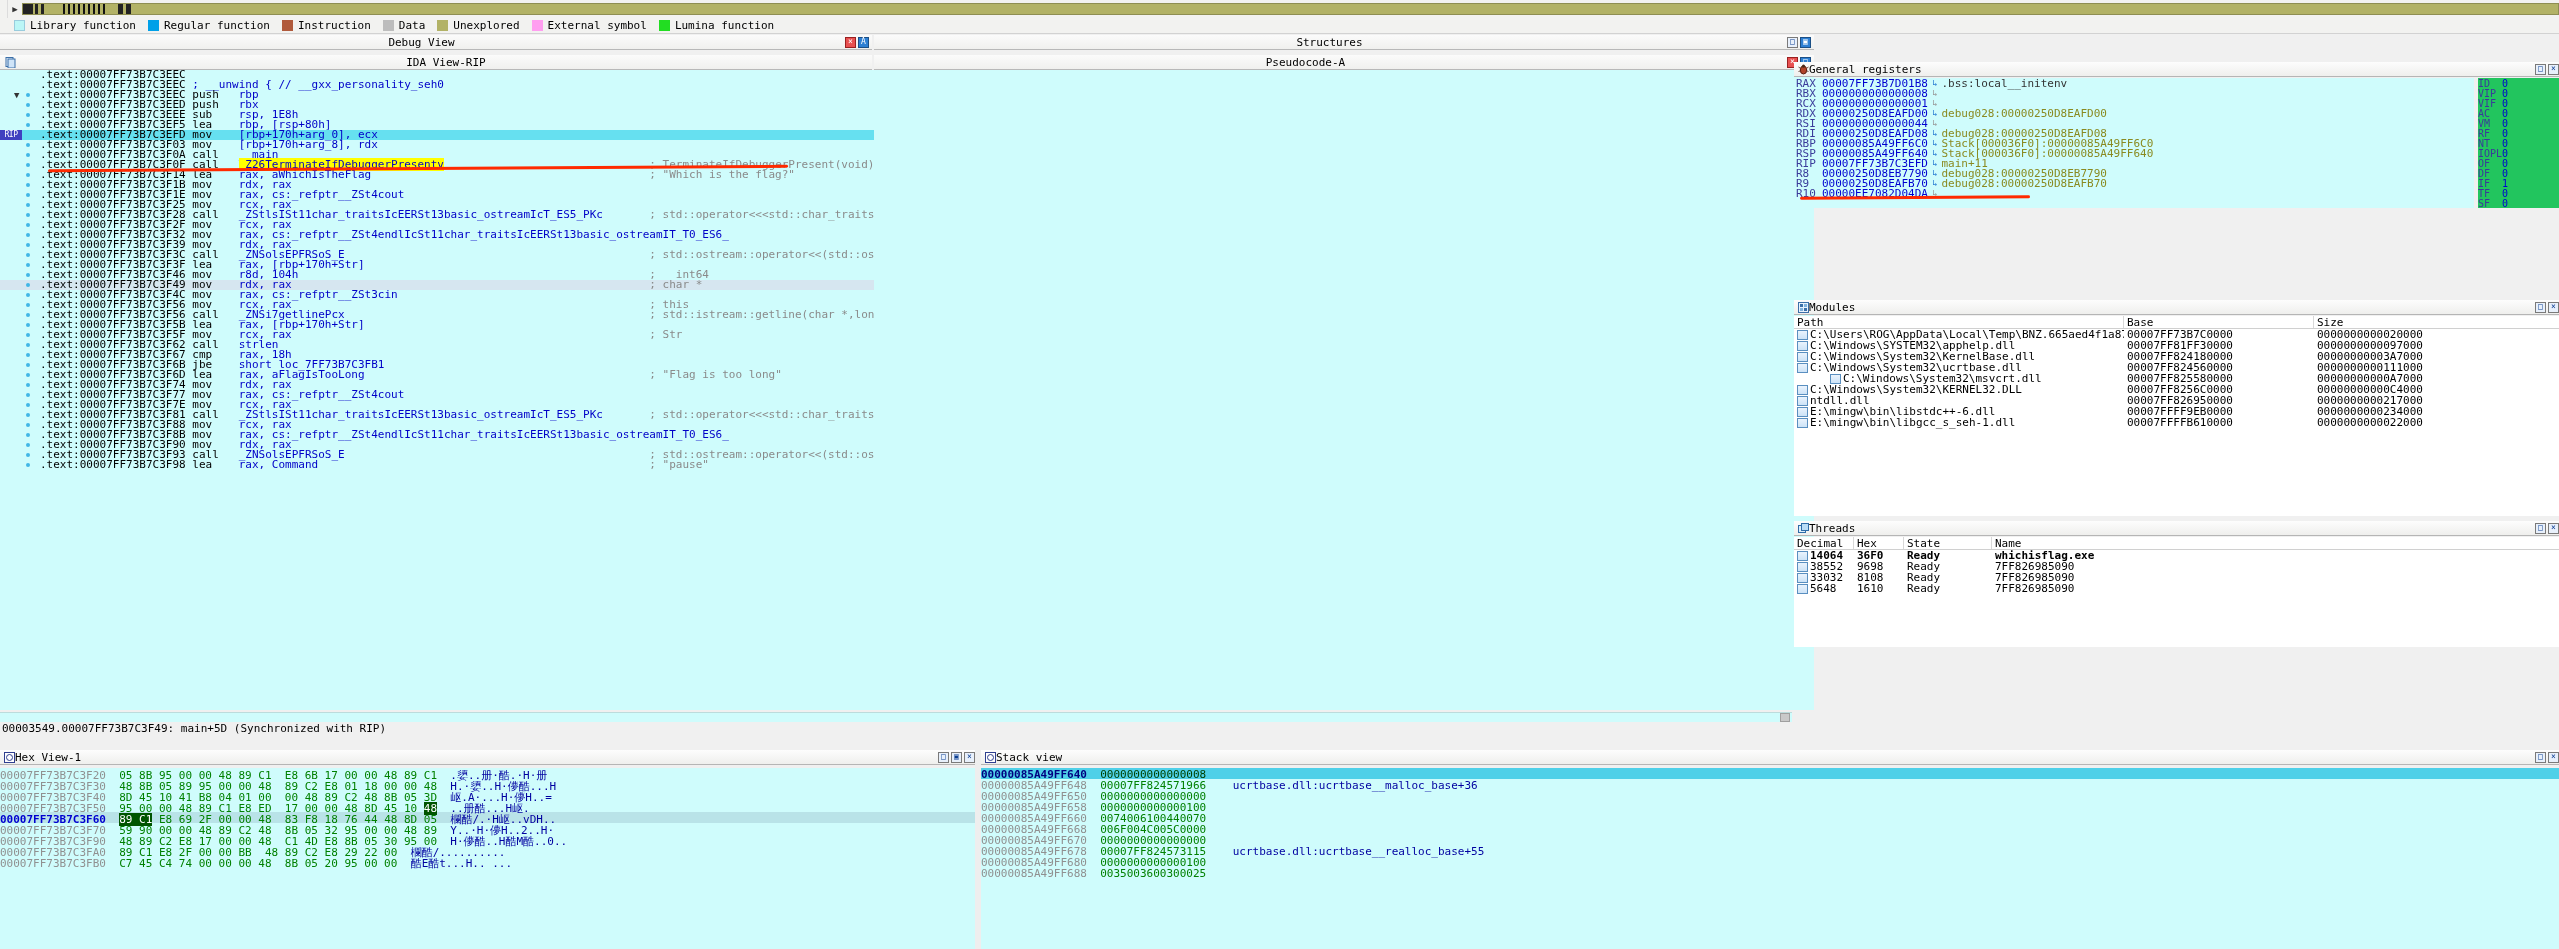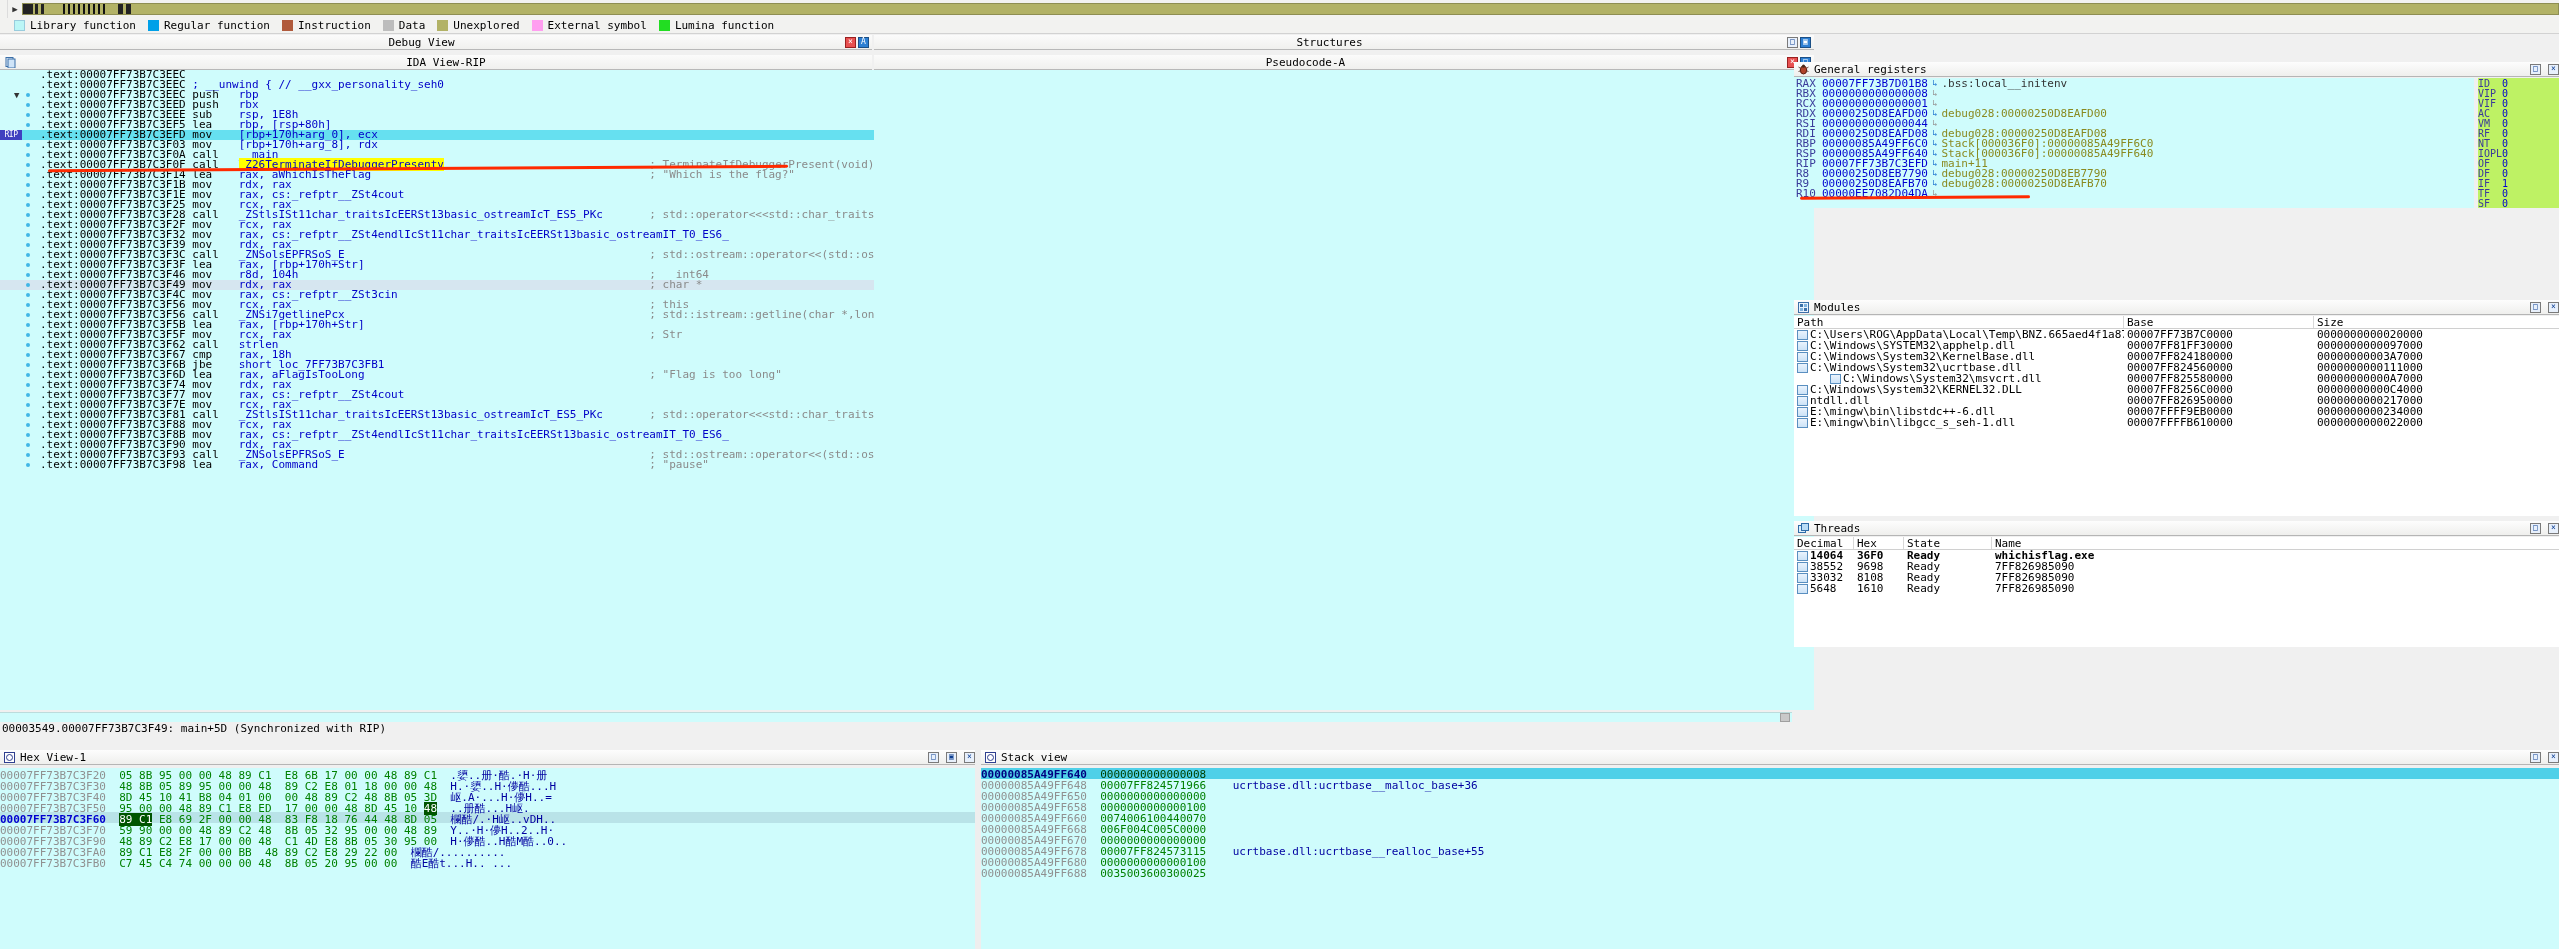--- a/index.html
+++ b/index.html
@@ -46,21 +46,21 @@
   .sqbtn {
     width:11px;height:11px;margin-left:2px;border:1px solid #7a7a7a;background:#e8f0fb;
     display:flex;align-items:center;justify-content:center;font-size:8px;line-height:1;color:#0b3d91;
   }
   .sqbtn.red { background:#e85050; border-color:#9a2020; color:#fff; }
   .sqbtn.blue { background:#2d7fd3; border-color:#1b4f86; color:#fff; }
 
   .panelhdr {
     height: 15px; background: linear-gradient(#fdfdfd,#efefed);
     border-bottom: 1px solid #b5b5b5; display:flex; align-items:center;
-    font-size: 11px; padding-left: 4px; gap:5px;
+    font-size: 11px; padding-left: 4px; 
   }
   .panelhdr .nm { font-size: 11px; }
   .panelhdr .sp { flex:1; }
 
   .ico { width:11px;height:11px;display:inline-block;position:relative; }
 
   
   .disasm {
     position:absolute; background:#cffcfc; overflow:hidden;
     font-family:"DejaVu Sans Mono", monospace; font-size:11px; line-height:10px;
@@ -93,21 +93,21 @@
   .regarea { position:absolute; background:#cffcfc; overflow:hidden;
     font-family:"DejaVu Sans Mono", monospace; font-size:11px; }
   .regrow { height: 10px; display:flex; align-items:center; white-space:nowrap; padding-left:2px;}
   .regname { color:#3a3a9a; width:26px; font-size:11px; }
   .regval  { color:#0000d0; font-size:11px; }
   .regarrow{ color:#2d7fd3; margin:0 4px; font-size:9px;}
   .regarrow.gray { color:#999; }
   .regcmt  { color:#8a8a20; font-size:11px;}
   .regcmt.bss { color:#333; }
 
-  .flags { position:absolute; background:#bef264; font-size:10px;
+  .flags { position:absolute; background:#22c55e; font-size:10px;
       font-family:"DejaVu Sans Mono", monospace; }
   .flagrow { height:10px; display:flex; gap:6px; }
   .flagrow .fn { color:#3a3a9a; width:18px; }
   .flagrow .fv { color:#0000d0; }
 
   
   .tbl { position:absolute; background:#fff; font-family:"DejaVu Sans Mono", monospace; font-size:11px; }
   .tbl .hdr { display:flex; height:13px; background:#fff; border-bottom:1px solid #d0d0d0; }
   .tbl .hdr div { border-right:1px solid #d8d8d8; padding-left:3px; font-size:11px;color:#000;}
   .tbl .row { display:flex; height:11px; align-items:center; }

